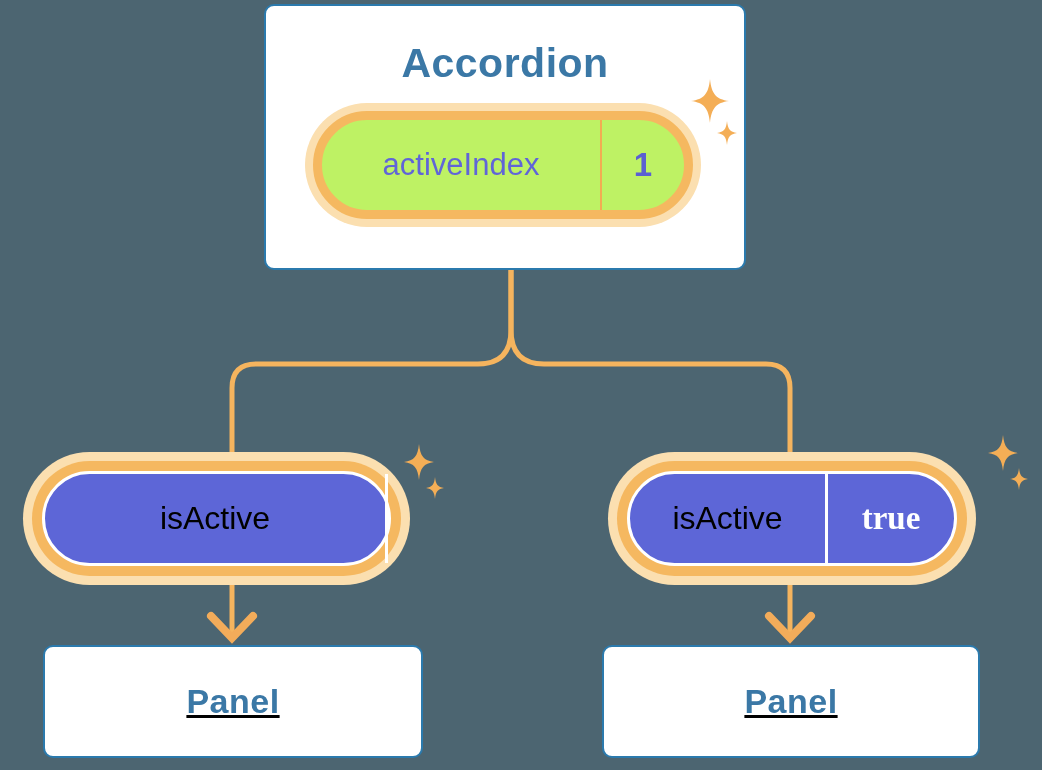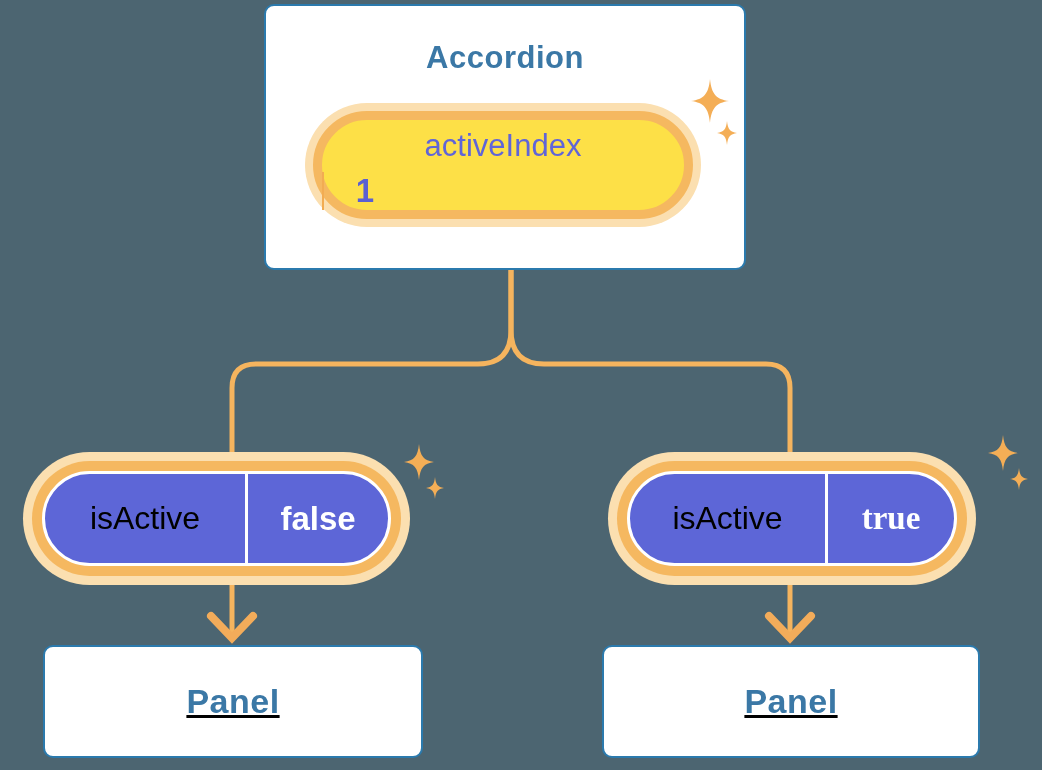--- a/index.html
+++ b/index.html
@@ -21,44 +21,43 @@
     border:2px solid #2B7AAD;
     border-radius:10px;
     box-sizing:border-box;
     z-index:2;
   }
   .root-card{left:264px;top:4px;width:482px;height:266px;}
   .card-title{
     width:100%;
     text-align:center;
     color:#3B78A6;
-    font-size:31px;
+    font-size:41px;
     font-weight:600;
     letter-spacing:.5px;
   }
   .root-card .card-title{position:absolute;top:34px;left:0;}
   .panel-card{display:flex;align-items:center;justify-content:center;text-decoration:underline;}
   .panel-left{left:43px;top:645px;width:380px;height:113px;}
   .panel-right{left:602px;top:645px;width:378px;height:113px;}
   .panel-card .card-title{font-size:34px;}
 
   
   .state-pill{
     position:absolute;
     left:313px;top:111px;
     width:380px;height:108px;
     box-sizing:border-box;
-    background:#fde047;
+    background:#bef264;
     border:9px solid #F5B860;
     border-radius:60px;
     box-shadow:0 0 0 8px #FBDFB0;
     display:flex;
     align-items:stretch;
     z-index:2;
-    flex-direction:column;
   }
   .state-pill .name-cell{
     flex:1;
     display:flex;align-items:center;justify-content:center;
     color:#6065D8;
     font-size:31px;
   }
   .state-pill .value-cell{
     width:82px;
     border-left:2px solid #F2AC52;
@@ -118,21 +117,20 @@
     <div class="card-title">Accordion</div>
   </div>
 
   <div class="state-pill">
     <div class="name-cell">activeIndex</div>
     <div class="value-cell">1</div>
   </div>
 
   <div class="prop-pill prop-left">
     <div class="name-cell">isActive</div>
-    <div class="value-cell">false</div>
   </div>
 
   <div class="prop-pill prop-right">
     <div class="name-cell">isActive</div>
     <div class="value-cell">true</div>
   </div>
 
   <div class="card panel-card panel-left">
     <div class="card-title">Panel</div>
   </div>

